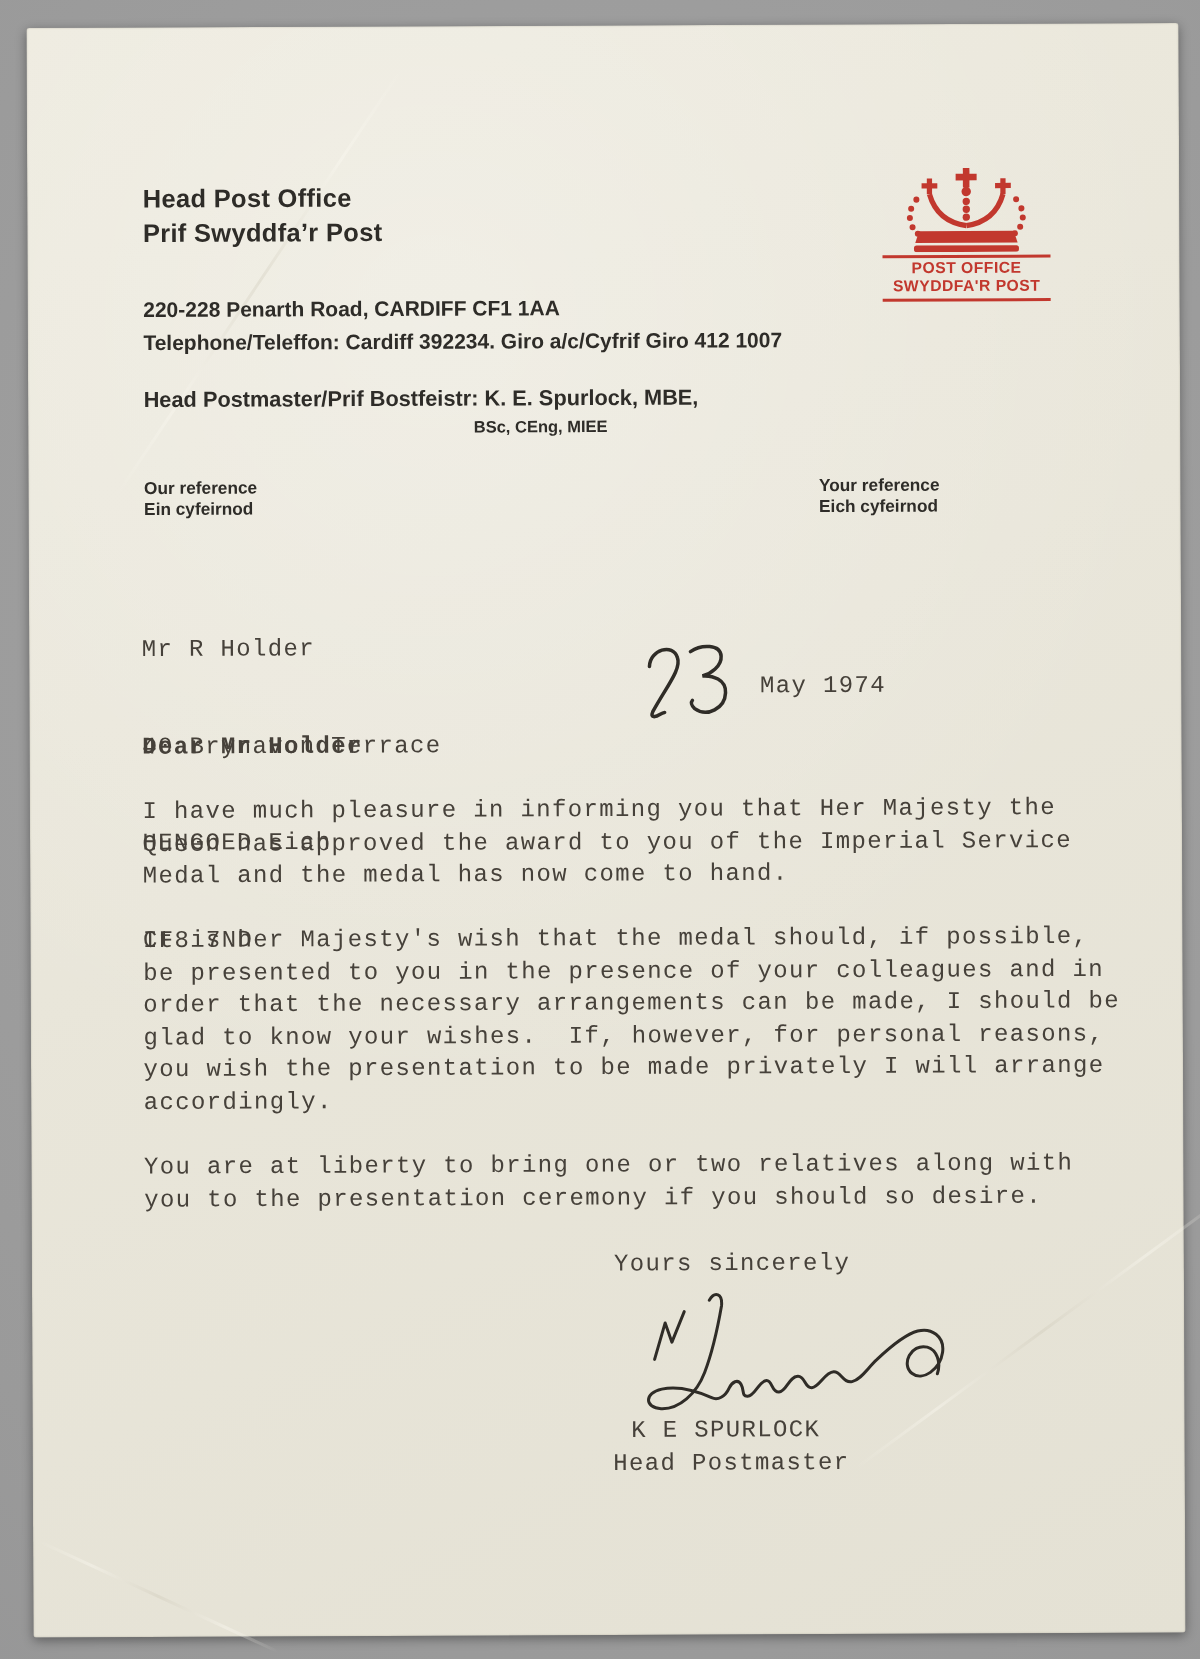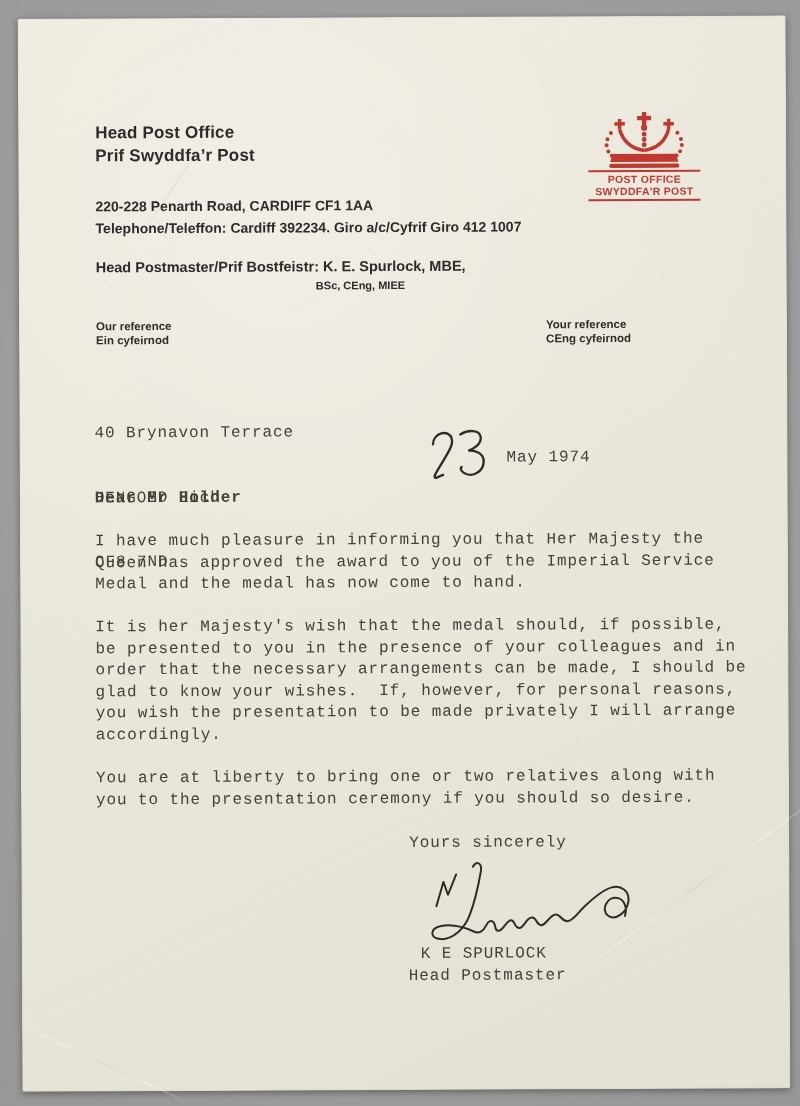--- a/index.html
+++ b/index.html
@@ -113,24 +113,25 @@
 
   <div class="lh lh-pm1">Head Postmaster/Prif Bostfeistr: K. E. Spurlock, MBE,</div>
   <div class="lh lh-pm2">BSc, CEng, MIEE</div>
 
   <div class="lh ref our">
     <div>Our reference</div>
     <div>Ein cyfeirnod</div>
   </div>
   <div class="lh ref your">
     <div>Your reference</div>
-    <div>CEng cyfeirnod</div>
+    <div>Eich cyfeirnod</div>
   </div>
 
   <div class="tw recipient">
+    <div>Mr R Holder</div>
     <div>40 Brynavon Terrace</div>
     <div>HENGOED Eich</div>
     <div>CF8 7ND</div>
   </div>
 
   <svg class="hand-date" width="70" height="56" viewBox="0 0 62 50">
     <g fill="none" stroke="#2f2c27" stroke-width="2.1" stroke-linecap="round" transform="rotate(-4 30 25)">
       <path d="M8,14 C9,4 23,1 25,10 C27,17 17,27 8,41 C7,43 7,44 9,44 C11,44 13,42 15,42"></path>
       <path d="M33,7 C40,3 51,4 51,11 C51,17 44,21 39,22 C45,22 53,25 52,33 C51,42 40,47 33,41 C31,39 31,37 32,36"></path>
     </g>

